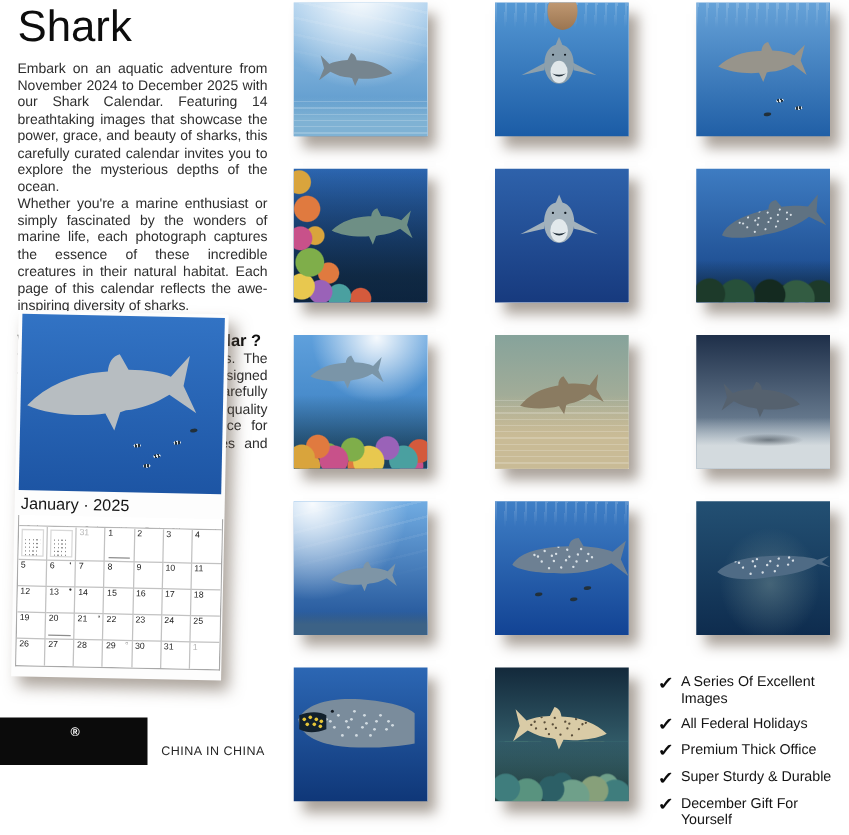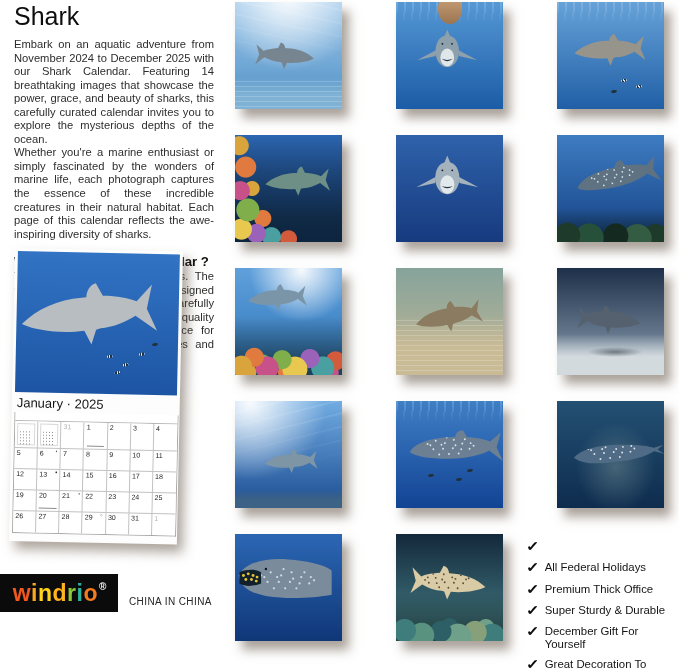--- a/index.html
+++ b/index.html
@@ -2,21 +2,21 @@
 <html><head>
 <meta charset="utf-8">
 <style>
   html,body{margin:0;padding:0}
   body{
     width:679px;height:668px;position:relative;overflow:hidden;
     background:#ffffff;font-family:"Liberation Sans",sans-serif;
   }
   
   .left-col{position:absolute;left:14px;top:2px;width:200px;color:#2d2d2d}
-  .title{font-size:25px;font-weight:normal;color:#0d0d0d;margin:0 0 7px;letter-spacing:0}
+  .title{font-size:35px;font-weight:normal;color:#0d0d0d;margin:0 0 7px;letter-spacing:0}
   .h2{font-size:13.2px;font-weight:bold;color:#0f0f0f;margin:0 0 1px}
   .h3{font-size:13.2px;font-weight:bold;color:#0f0f0f;margin:13px 0 1px}
   .para{font-size:11.2px;line-height:1.21;text-align:justify;margin:0;color:#2d2d2d}
   
   .calendar{
     position:absolute;left:15px;top:248px;width:168px;background:#fdfdfd;
     padding:3px 3px 8px;box-sizing:border-box;
     transform:rotate(1.2deg);transform-origin:0 0;
     box-shadow:6px 8px 12px rgba(92,76,60,.5);
   }
@@ -219,21 +219,20 @@
           <span class="num">31</span>
         </div>
         <div class="cell" style="position: relative;">
           <span class="num muted">1</span>
         </div>
       </div>
     </div>
 </div>
 
 <div class="brandbox">
-  <span class="brand-letters" id="brand-letters"><span style="color: rgb(242, 87, 31);">w</span><span style="color: rgb(255, 168, 30);">i</span><span style="color: rgb(255, 210, 30);">n</span><span style="color: rgb(255, 179, 30);">d</span><span style="color: rgb(140, 198, 63);">r</span><span style="color: rgb(43, 181, 160);">i</span><span style="color: rgb(245, 123, 31);">o</span></span>
     <span class="reg">®</span>
 </div>
 <div class="madein">CHINA IN CHINA</div>
 
 <div class="gallery" id="gallery">
     <div class="tile" style="background: linear-gradient(rgb(159, 200, 234), rgb(79, 144, 198));">
       <div class="ov" style="inset: 0px; background: radial-gradient(circle at 50% -6%, rgba(255, 255, 255, 0.95) 0%, rgba(255, 255, 255, 0) 60%);"></div>
       <div class="ov" style="left: -10%; right: -10%; top: 0px; height: 60%; opacity: 0.45; background: repeating-linear-gradient(12deg, rgba(255, 255, 255, 0.25) 0px, rgba(255, 255, 255, 0.25) 2px, transparent 2px, transparent 13px); mask-image: linear-gradient(rgb(0, 0, 0), transparent);"></div>
       <div class="ov" style="left: 0px; right: 0px; bottom: 0px; height: 30%; background: linear-gradient(transparent 0%, rgb(127, 178, 212) 55%);">
         <div class="ov" style="inset: 0px; opacity: 0.35; background: repeating-linear-gradient(transparent 0px, transparent 4px, rgba(255, 255, 255, 0.55) 4px, rgba(255, 255, 255, 0.55) 5px);"></div>
@@ -487,20 +486,21 @@
           <circle cx="96" cy="26" r="1.4" fill="#4a3f2e" opacity="0.9"></circle>
           <circle cx="50" cy="22" r="1.4" fill="#4a3f2e" opacity="0.9"></circle>
         </g>
       </svg>
     </div>
   </div>
 
 <div class="features" id="features">
     <div class="feat" style="position: static;">
       <span class="check">✓</span>
+      <span class="ftext">A Series Of Excellent Images</span>
     </div>
     <div class="feat" style="position: static;">
       <span class="check">✓</span>
       <span class="ftext">All Federal Holidays</span>
     </div>
     <div class="feat" style="position: static;">
       <span class="check">✓</span>
       <span class="ftext">Premium Thick Office</span>
     </div>
     <div class="feat" style="position: static;">

